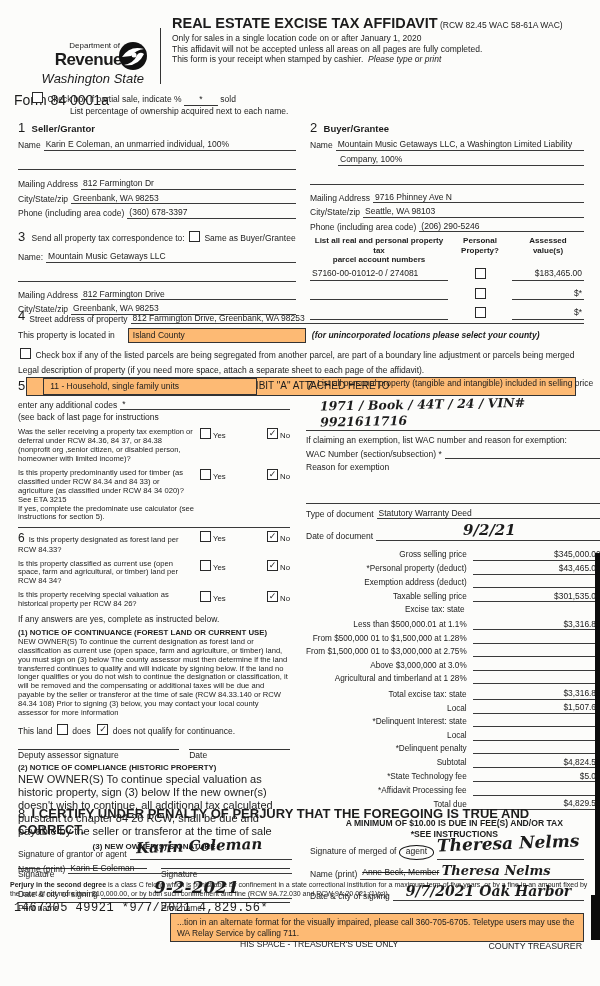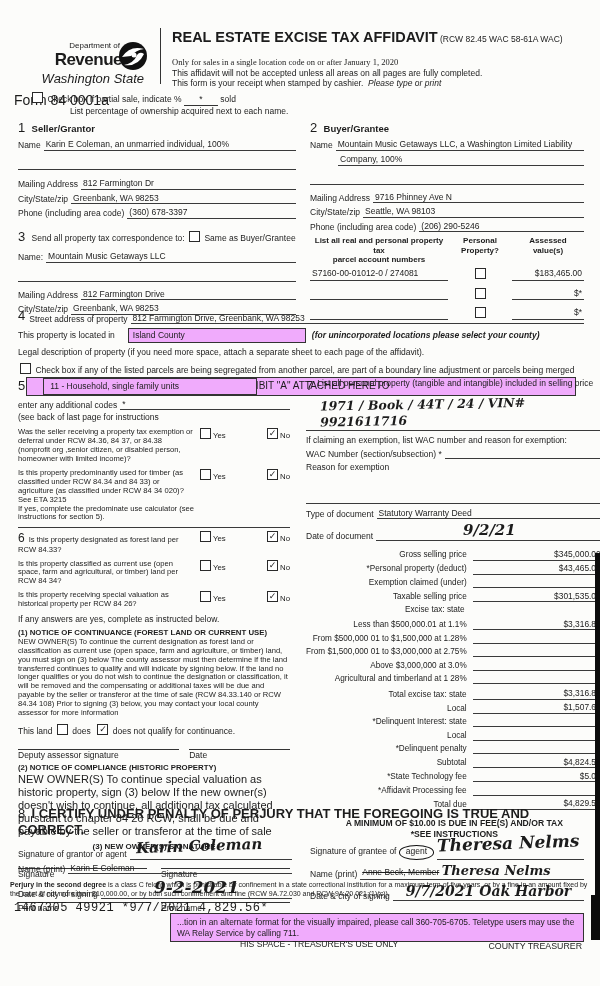--- a/index.html
+++ b/index.html
@@ -16,21 +16,21 @@
       text-align:center;vertical-align:-1px;margin:0 2px;background:#fff;overflow:hidden;}
   .qrow{display:flex;margin-top:5px;}
   .qtext{flex:1;font-size:7.6px;line-height:1.18;padding-right:4px;}
   .yn{white-space:nowrap;width:92px;display:flex;justify-content:space-between;align-items:flex-start;font-size:7.8px;}
   .hand{font-family:"DejaVu Serif",serif;font-style:italic;font-weight:bold;}
   .sig{font-family:"DejaVu Serif",serif;font-style:italic;font-weight:bold;font-size:15px;
        transform:rotate(-2deg);display:inline-block;}
   .taxrow{display:flex;align-items:flex-end;margin-top:2.5px;}
   .tl{flex:1;text-align:right;padding-right:6px;white-space:nowrap;font-size:8.2px;}
   .tv{width:126px;border-bottom:1px solid #3a3a3a;text-align:right;font-size:8.4px;min-height:10px;padding:0 2px;}
-  .boxed{border:1px solid #333;background:#f0abfc;}
+  .boxed{border:1px solid #333;background:#fdba74;}
   .hr{border-top:1px solid #3a3a3a;margin:4px 0;}
   .strike{text-decoration:line-through;}
   .circle{border:1.5px solid #111;border-radius:50%;padding:0 6px 2px 6px;display:inline-block;}
   .mono{font-family:"Liberation Mono",monospace;}
   .scanbar{position:absolute;background:#0c0c0c;}
 </style>
 </head>
 <body>
 
 <div class="page">
@@ -44,24 +44,24 @@
         <path d="M4 16 Q12 4 26 8 Q18 9 13 15 Z" fill="#fff"></path>
         <path d="M26 13 Q20 26 6 24 Q16 22 19 14 Q22 10 26 13Z" fill="#fff"></path>
         <circle cx="16" cy="14" r="2.5" fill="#fff"></circle>
       </svg>
       <div class="rt i" style="font-size:13px;margin-top:1px;">Washington State</div>
     </div>
     <div style="font-size:14px;margin-top:4px;white-space:nowrap;">Form 84 0001a</div>
   </div>
   <div class="abs" style="left:160px;top:28px;width:1px;height:56px;background:#333;"></div>
 
-  <div class="abs" style="left:172px;top:28px;width:418px;">
+  <div class="abs" style="left:172px;top:14px;width:418px;">
     <div><span class="b" style="font-size:14.5px;">REAL ESTATE EXCISE TAX AFFIDAVIT</span>
          <span style="font-size:8.5px;">(RCW 82.45 WAC 58-61A WAC)</span></div>
-    <div style="margin-top:11px;font-family:Liberation Serif, serif;">Only for sales in a single location code on or after January 1, 2020</div>
+    <div style="margin-top:1px;">Only for sales in a single location code on or after January 1, 2020</div>
     <div>This affidavit will not be accepted unless all areas on all pages are fully completed.</div>
     <div>
       <span>This form is your receipt when stamped by cashier.</span>&nbsp;
       <span class="i">Please type or print</span>
     </div>
   </div>
 
   <div class="abs" style="left:30px;top:92px;width:560px;display:flex;">
     <div style="flex:1;">
       <span class="cb"></span>
@@ -179,25 +179,25 @@
     <div class="row" style="margin-top:0;">
       <span class="secnum">4</span>
       <span class="lbl">Street address of property</span>
       <span class="uf">812 Farmington Drive, Greenbank, WA 98253</span>
     </div>
     <div class="row" style="align-items:center;margin-top:4px;">
       <span class="lbl">This property is located in</span>
       <span class="boxed" style="width:168px;padding:1px 4px;margin-left:10px;">Island County</span>
       <span class="b i" style="margin-left:6px;">(for unincorporated locations please select your county)</span>
     </div>
-    <div style="margin-top:4px;">Legal description of property (if you need more space, attach a separate sheet to each page of the affidavit).</div>
     <div style="margin-top:5px;">
       <span class="cb"></span>
       <span>Check box if any of the listed parcels are being segregated from another parcel, are part of a boundary line adjustment or parcels being merged</span>
     </div>
+    <div style="margin-top:4px;">Legal description of property (if you need more space, attach a separate sheet to each page of the affidavit).</div>
     <div class="boxed ctr" style="margin:2px 8px 0 8px;padding:2px 0;font-size:10px;">SEE EXHIBIT "A" ATTACHED HERETO</div>
   </div>
 
   <div class="abs" style="left:18px;top:378px;width:566px;display:grid;grid-template-columns:272px 1fr;column-gap:16px;">
 
     <div>
       <div style="display:flex;align-items:center;">
         <span class="secnum">5</span>
         <span class="boxed" style="width:200px;margin-left:14px;padding:2px 6px;">11 - Household, single family units</span>
       </div>
@@ -305,21 +305,21 @@
       <div style="margin-top:8px;">
         <div class="taxrow">
             <span class="tl">Gross selling price</span>
             <span class="tv">$345,000.00</span>
           </div>
         <div class="taxrow">
             <span class="tl">*Personal property (deduct)</span>
             <span class="tv">$43,465.00</span>
           </div>
         <div class="taxrow">
-            <span class="tl">Exemption claimed (under)</span>
+            <span class="tl">Exemption address (deduct)</span>
             <span class="tv"></span>
           </div>
         <div class="taxrow">
             <span class="tl">Taxable selling price</span>
             <span class="tv">$301,535.00</span>
           </div>
         <div class="taxrow" style="margin-right:132px;">
             <span class="tl">Excise tax:  state</span>
           </div>
         <div class="taxrow" style="margin-top:4px;">
@@ -405,21 +405,21 @@
           </div>
         <div class="row" style="align-items:flex-end;">
             <span class="lbl">Date &amp; city of signing</span>
           <span class="uf ctr hand" style="font-size:17px;">9-2-2021</span>
           </div>
       </div>
 
       <div>
         <div class="row" style="align-items:flex-end;">
           <span class="lbl">
-            <span>Signature of grantee of</span>
+            <span>Signature of merged of</span>
             <span class="circle">agent</span>
           </span>
           <span class="uf" style="position:relative;height:14px;">
             <span class="sig" style="position:absolute;left:0;top:-12px;font-size:17px;white-space:nowrap;">Theresa Nelms</span>
           </span>
         </div>
         <div class="row">
           <span class="lbl">Name (print)</span>
           <span class="uf">
             <span class="strike">Anne Beck, Member</span>

